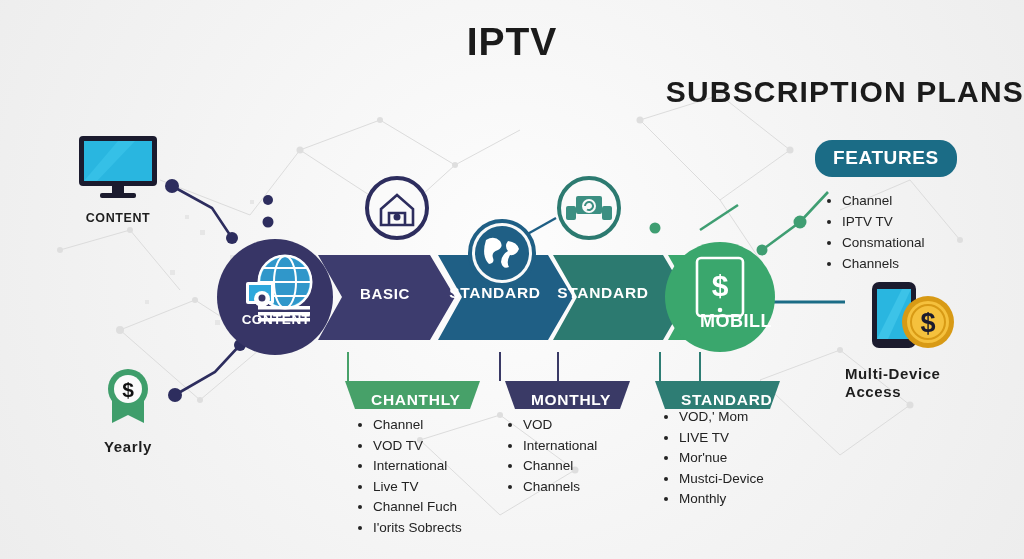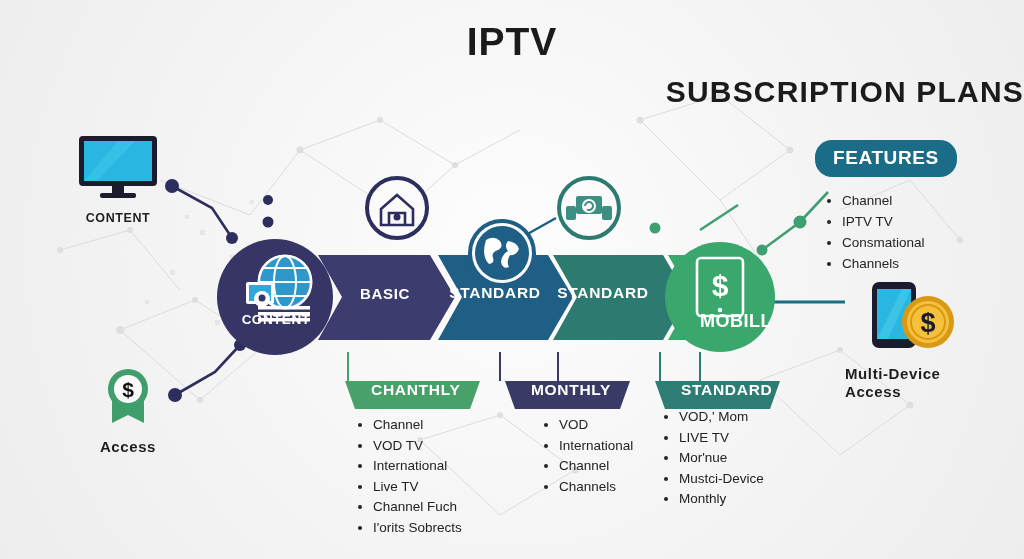--- a/index.html
+++ b/index.html
@@ -49,34 +49,34 @@
     position:absolute;color:#fff;font-weight:bold;
     text-align:center;pointer-events:none;white-space:nowrap;
   }
   #lbl-content{left:228px;top:312px;width:96px;font-size:13.5px;letter-spacing:.5px;}
   #lbl-basic{left:340px;top:285px;width:90px;font-size:15px;letter-spacing:.7px;}
   #lbl-std1{left:440px;top:284px;width:110px;font-size:15.5px;letter-spacing:.7px;}
   #lbl-std2{left:548px;top:284px;width:110px;font-size:15.5px;letter-spacing:.7px;}
   #lbl-mobill{left:688px;top:311px;width:96px;font-size:18px;letter-spacing:.5px;}
 
   
-  .banner{position:absolute;height:28px;display:flex;align-items:flex-start;}
+  .banner{position:absolute;height:28px;display:flex;align-items:flex-end;}
   .banner .btxt{
     color:#fff;font-weight:bold;font-size:15.5px;letter-spacing:.7px;
     position:relative;z-index:2;padding-left:26px;
   }
   .banner .shape{position:absolute;inset:0;z-index:1;}
   #ban-1{left:345px;top:381px;width:135px;}
   #ban-2{left:505px;top:381px;width:125px;}
   #ban-3{left:655px;top:381px;width:125px;}
 
   .blist{position:absolute;font-size:13.5px;color:#232323;line-height:1.52;}
   .blist ul{margin:0;padding-left:15px;list-style:disc;}
   #list-1{left:358px;top:415px;width:150px;}
-  #list-2{left:544px;top:415px;width:140px;}
+  #list-2{left:508px;top:415px;width:140px;}
   #list-3{left:664px;top:407px;width:145px;}
 </style>
 </head>
 <body>
 
 <div id="stage">
 
   <svg id="netbg" viewBox="0 0 1024 559">
     <g stroke="#dcdcdc" stroke-width="1" fill="none">
       <path d="M120 330 L195 300 L265 345 L200 400 L120 330 Z"></path>
@@ -178,21 +178,21 @@
     <div class="cap">CONTENT</div>
   </div>
 
   <div class="sideblock" id="yearly-block">
     <svg width="58" height="62" viewBox="0 0 58 62">
       <path d="M13 28 L13 58 L29 50 L45 58 L45 28 Z" fill="#3f9e6b"></path>
       <circle cx="29" cy="24" r="20" fill="#3f9e6b"></circle>
       <circle cx="29" cy="24" r="14" fill="#fafafa"></circle>
       <text x="29" y="32" font-family="Liberation Sans, sans-serif" font-size="21" font-weight="bold" fill="#111" text-anchor="middle">$</text>
     </svg>
-    <div class="cap">Access</div>
+    <div class="cap">Yearly</div>
   </div>
 
   <div class="sideblock" id="mobile-block">
     <svg width="110" height="74" viewBox="0 0 110 74">
       <rect x="14" y="4" width="44" height="66" rx="7" fill="#1b1b2e"></rect>
       <rect x="19" y="11" width="34" height="50" fill="#29b6e0"></rect>
       <polygon points="19,61 44,11 53,11 30,61" fill="#4fd0ef" opacity=".5"></polygon>
       <circle cx="70" cy="44" r="26" fill="#d89a15"></circle>
       <circle cx="70" cy="44" r="21" fill="#f5c13d"></circle>
       <circle cx="70" cy="44" r="17" fill="none" stroke="#d89a15" stroke-width="2"></circle>

